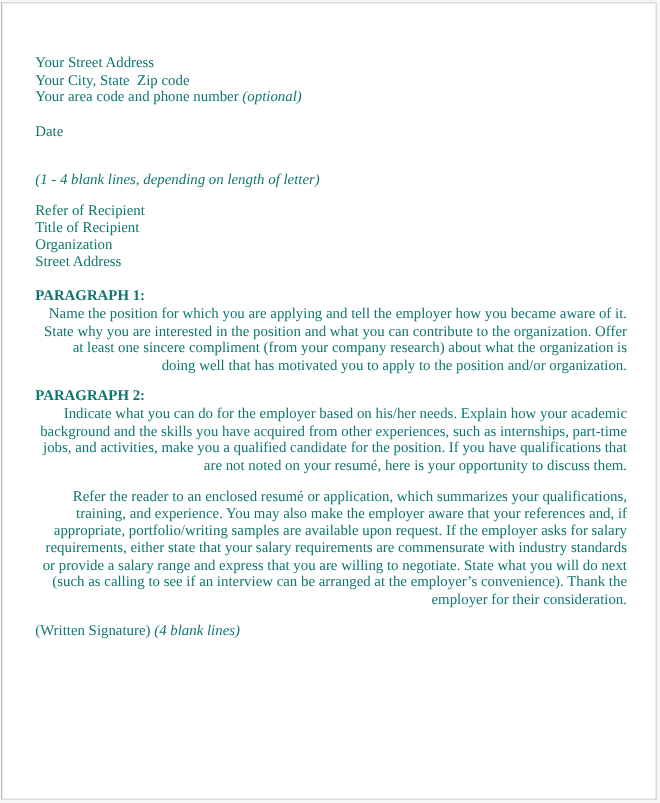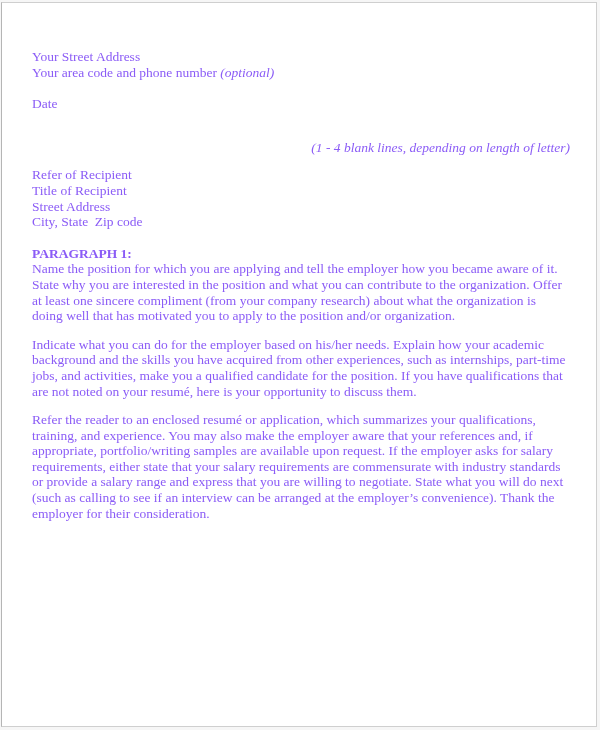--- a/index.html
+++ b/index.html
@@ -11,63 +11,66 @@
   }
   .page {
     position: absolute;
     left: 1px; top: 2px;
     width: 596px; height: 725px;
     background: #ffffff;
     border: 1px solid #cfcfcf;
     border-left-color: #b5b5b5;
     box-sizing: border-box;
     padding: 46px 26px 0 30px;
-    color: #8b5cf6;
+    color: #0f766e;
     font-size: 13.5px;
     line-height: 15.6px;
   }
   .block { margin: 0 0 16px 0; }
   .block.tight { margin-bottom: 12px; margin-top: 28px; }
   .block.salutation { margin-bottom: 10px; }
   .block.para { margin-bottom: 13px; }
   .line { white-space: pre-wrap; }
-  .it { font-style: italic; text-align: right; }
+  .it { font-style: italic; }
   .bold { font-weight: bold; margin-top: 10px; }
-  .body-text { text-align: left; }
+  .body-text { text-align: right; }
 </style>
 </head>
 <body>
 
 <div class="page">
 
   <div class="block">
     <div class="line">Your Street Address</div>
+    <div class="line">Your City, State  Zip code</div>
     <div class="line"><span>Your area code and phone number </span><span class="it">(optional)</span></div>
   </div>
 
   <div class="block">Date</div>
 
   <div class="block tight it">(1 - 4 blank lines, depending on length of letter)</div>
 
   <div class="block">
     <div class="line">Refer of Recipient</div>
     <div class="line">Title of Recipient</div>
+    <div class="line">Organization</div>
     <div class="line">Street Address</div>
-    <div class="line">City, State  Zip code</div>
   </div>
 
 
   <div class="block para">
     <div class="bold">PARAGRAPH 1:</div>
     <div class="body-text">Name the position for which you are applying and tell the employer how you became aware of it. State why you are interested in the position and what you can contribute to the organization. Offer at least one sincere compliment (from your company research) about what the organization is doing well that has motivated you to apply to the position and/or organization.</div>
   </div>
 
   <div class="block para">
+    <div class="bold">PARAGRAPH 2:</div>
     <div class="body-text">Indicate what you can do for the employer based on his/her needs. Explain how your academic background and the skills you have acquired from other experiences, such as internships, part-time jobs, and activities, make you a qualified candidate for the position. If you have qualifications that are not noted on your resumé, here is your opportunity to discuss them.</div>
   </div>
 
   <div class="block para">
     <div class="body-text">Refer the reader to an enclosed resumé or application, which summarizes your qualifications, training, and experience. You may also make the employer aware that your references and, if appropriate, portfolio/writing samples are available upon request. If the employer asks for salary requirements, either state that your salary requirements are commensurate with industry standards or provide a salary range and express that you are willing to negotiate. State what you will do next (such as calling to see if an interview can be arranged at the employer’s convenience). Thank the employer for their consideration.</div>
   </div>
 
 
+  <div class="block"><span>(Written Signature) </span><span class="it">(4 blank lines)</span></div>
 
 </div>
 
 </body></html>

